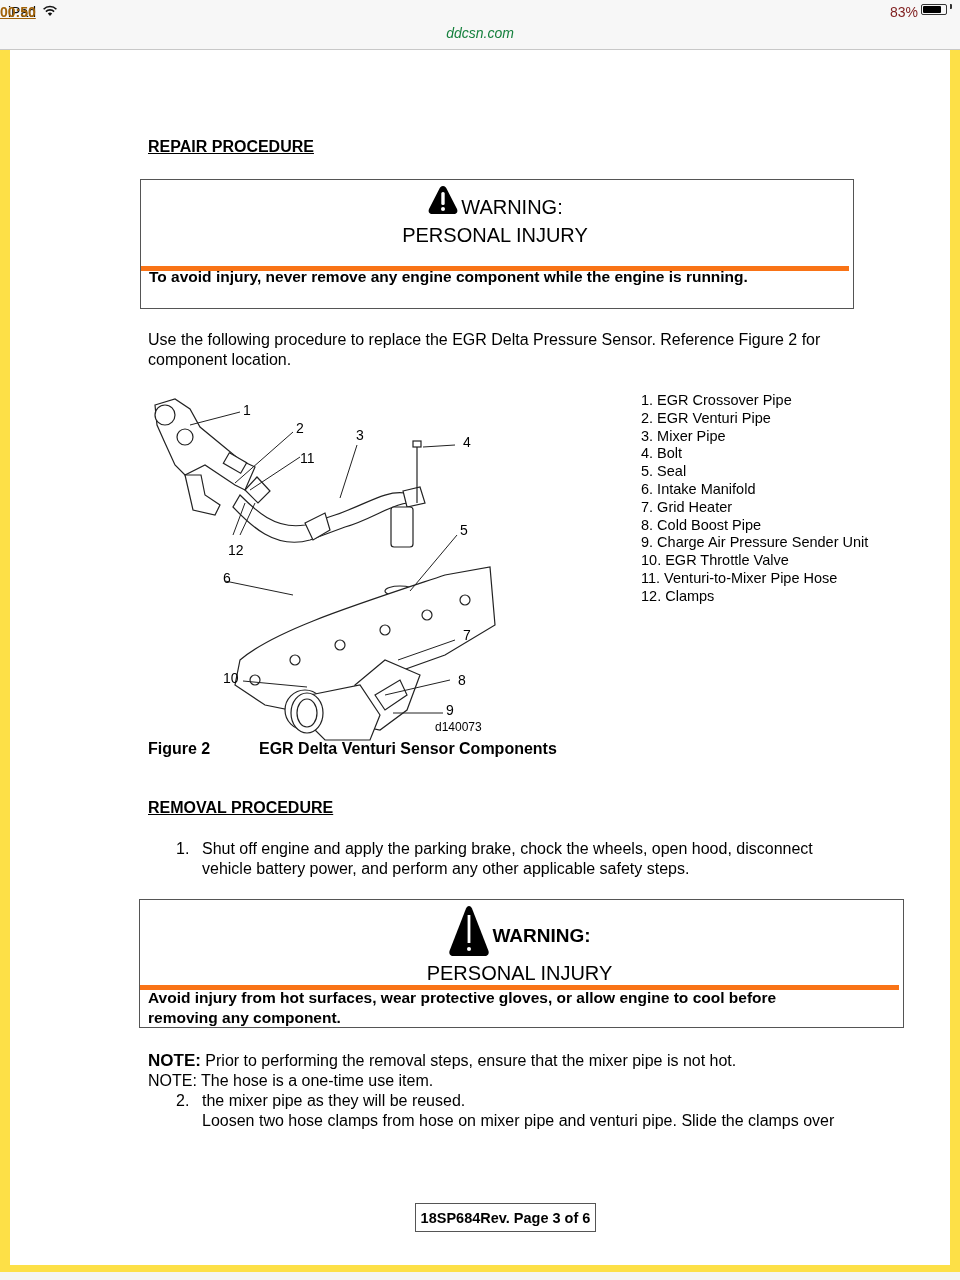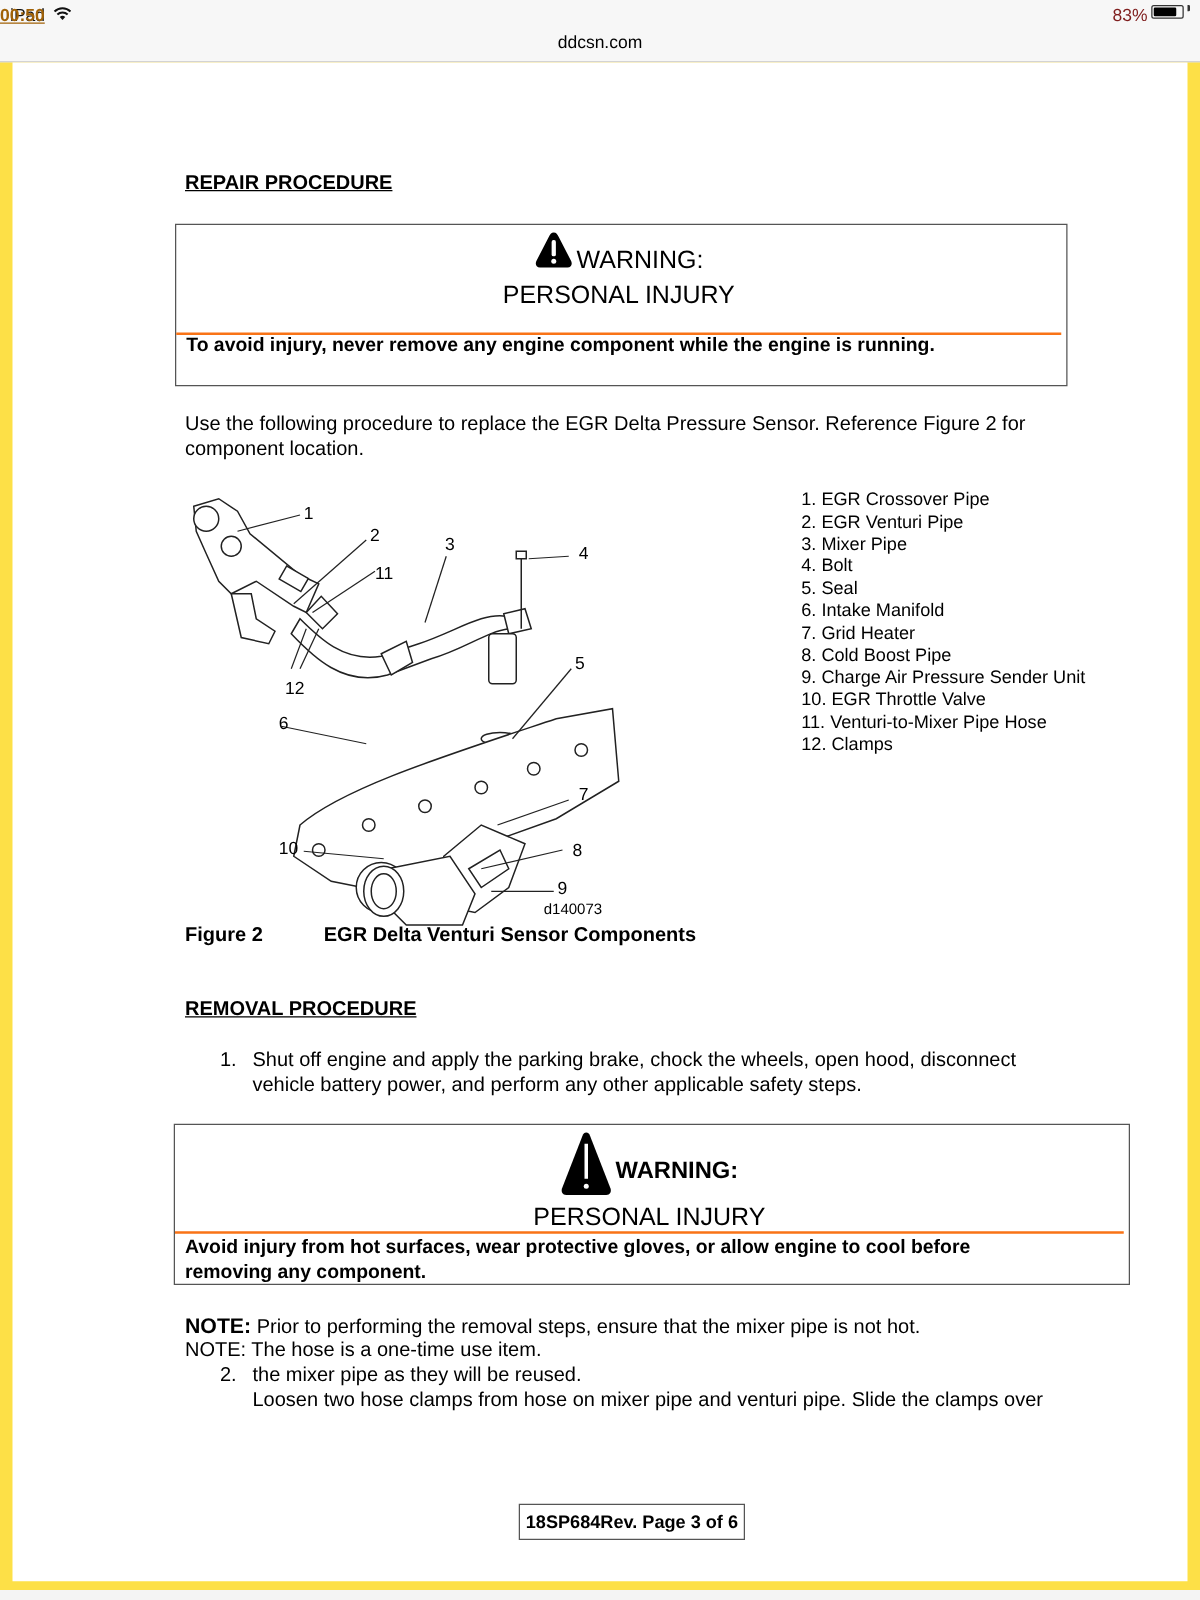--- a/index.html
+++ b/index.html
@@ -13,40 +13,40 @@
   .topbar {
     position: absolute; left: 0; top: 0; width: 960px; height: 49px;
     background: #f7f7f7; border-bottom: 1px solid #c8c8c8;
   }
   .status-left { position: absolute; left: 8px; top: 4px; font-size: 14px; color: #111; display: flex; align-items: flex-start; gap: 6px; }
   .status-time { position: absolute; left: 0; right: 0; top: 4px; text-align: left; font-size: 14px; font-weight: bold; color: #a16207; text-decoration: underline; }
   .status-right { position: absolute; right: 8px; top: 4px; font-size: 14px; color: #7f1d1d; display: flex; align-items: flex-start; gap: 3px; }
   .battery { width: 26px; height: 11px; border: 1px solid #333; border-radius: 2px; position: relative; padding: 1px; box-sizing: border-box; }
   .battery-fill { height: 100%; background: #000; border-radius: 1px; }
   .battery-tip { width: 2px; height: 5px; background: #333; border-radius: 0 1px 1px 0; }
-  .url { position: absolute; left: 0; right: 0; top: 25px; text-align: center; font-size: 14px; color: #000000; }
+  .url { position: absolute; left: 0; right: 0; top: 25px; text-align: center; font-size: 14px; color: #15803d; font-style: italic; }
 
   
   .viewport {
     position: absolute; left: 0; top: 50px; width: 960px; height: 1230px;
     background: #fde047;
   }
   .page {
     position: absolute; left: 10px; top: 0; width: 940px; height: 1215px;
     background: #fff;
   }
   .under-strip { position: absolute; left: 0; top: 1222px; width: 960px; height: 8px; background: #f4f4f4; }
 
   
   .abs { position: absolute; }
   .h-section { font-size: 16px; font-weight: bold; text-decoration: underline; }
   .warn-box {
     position: absolute; border: 1px solid #555; box-sizing: border-box; background: #fff;
   }
-  .warn-head { position: absolute; left: 0; right: 4px; border-bottom: 2px solid #f97316; }
+  .warn-head { position: absolute; left: 0; right: 4px; border-bottom: 5px solid #f97316; }
   .warn-title { display: flex; justify-content: center; align-items: flex-end; gap: 2px; }
   .warn-word { font-size: 20px; font-weight: normal; }
   .warn-sub { text-align: center; font-size: 20px; }
   .warn-text { position: absolute; left: 8px; right: 8px; font-size: 15.5px; font-weight: bold; line-height: 20px; }
   .body-text { font-size: 16px; line-height: 20px; }
   .legend { font-size: 14.5px; line-height: 17.8px; }
   .legend div { white-space: nowrap; }
   .fig-caption { font-size: 16px; font-weight: bold; }
   .step { font-size: 16px; line-height: 20px; }
   .step-num { position: absolute; left: 0; }

